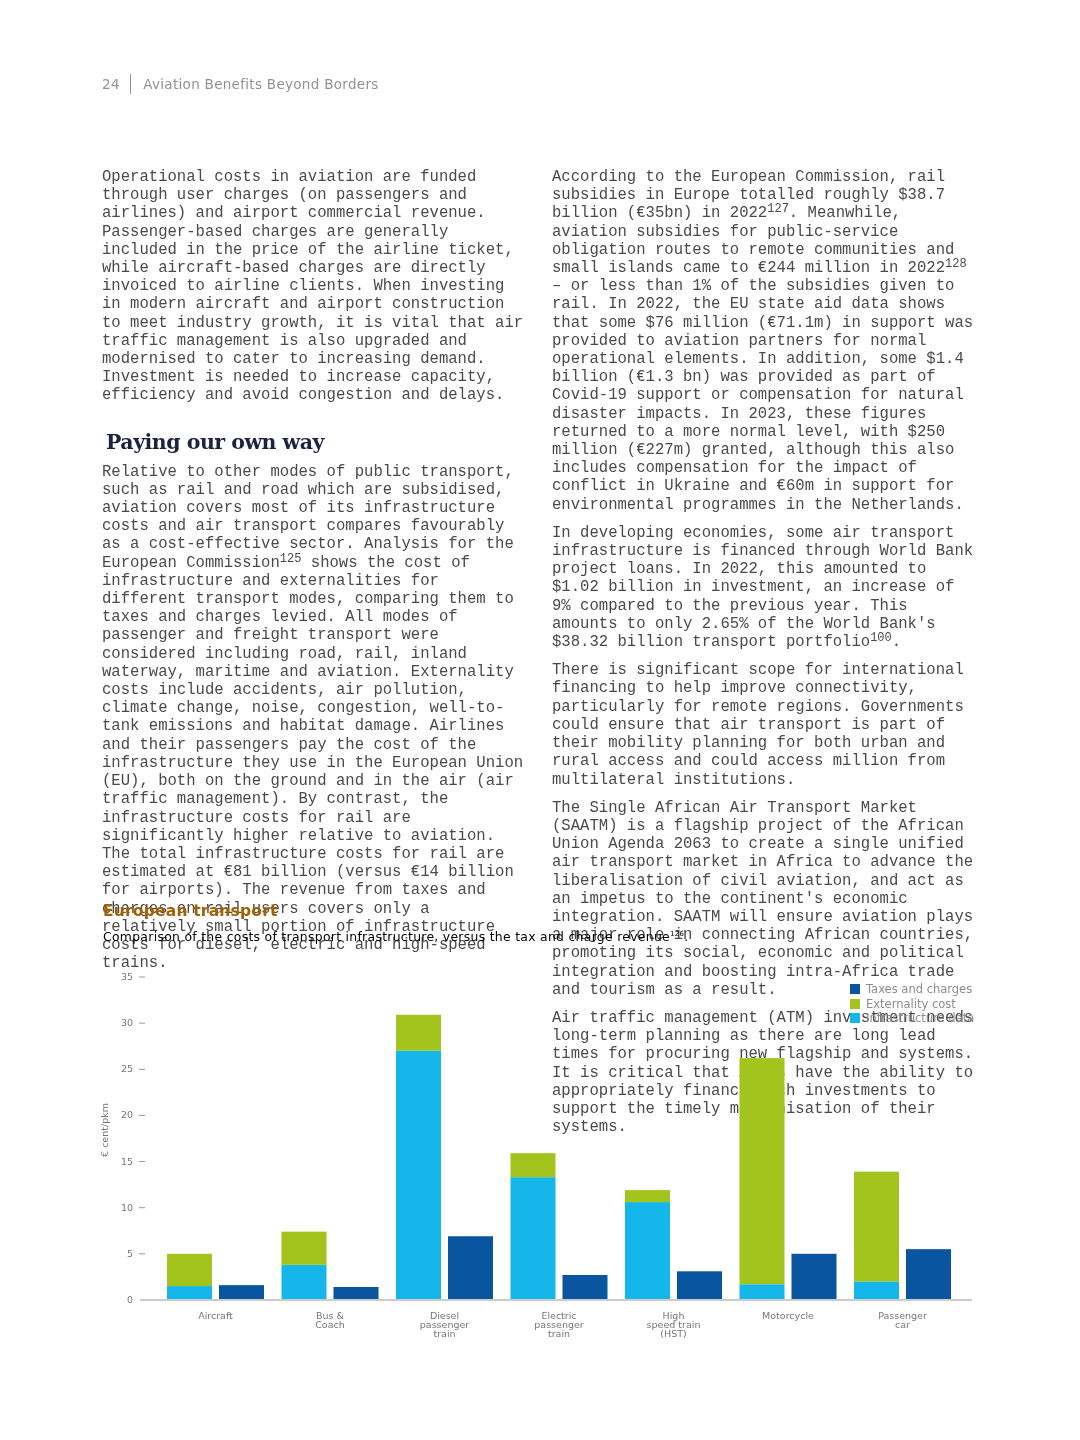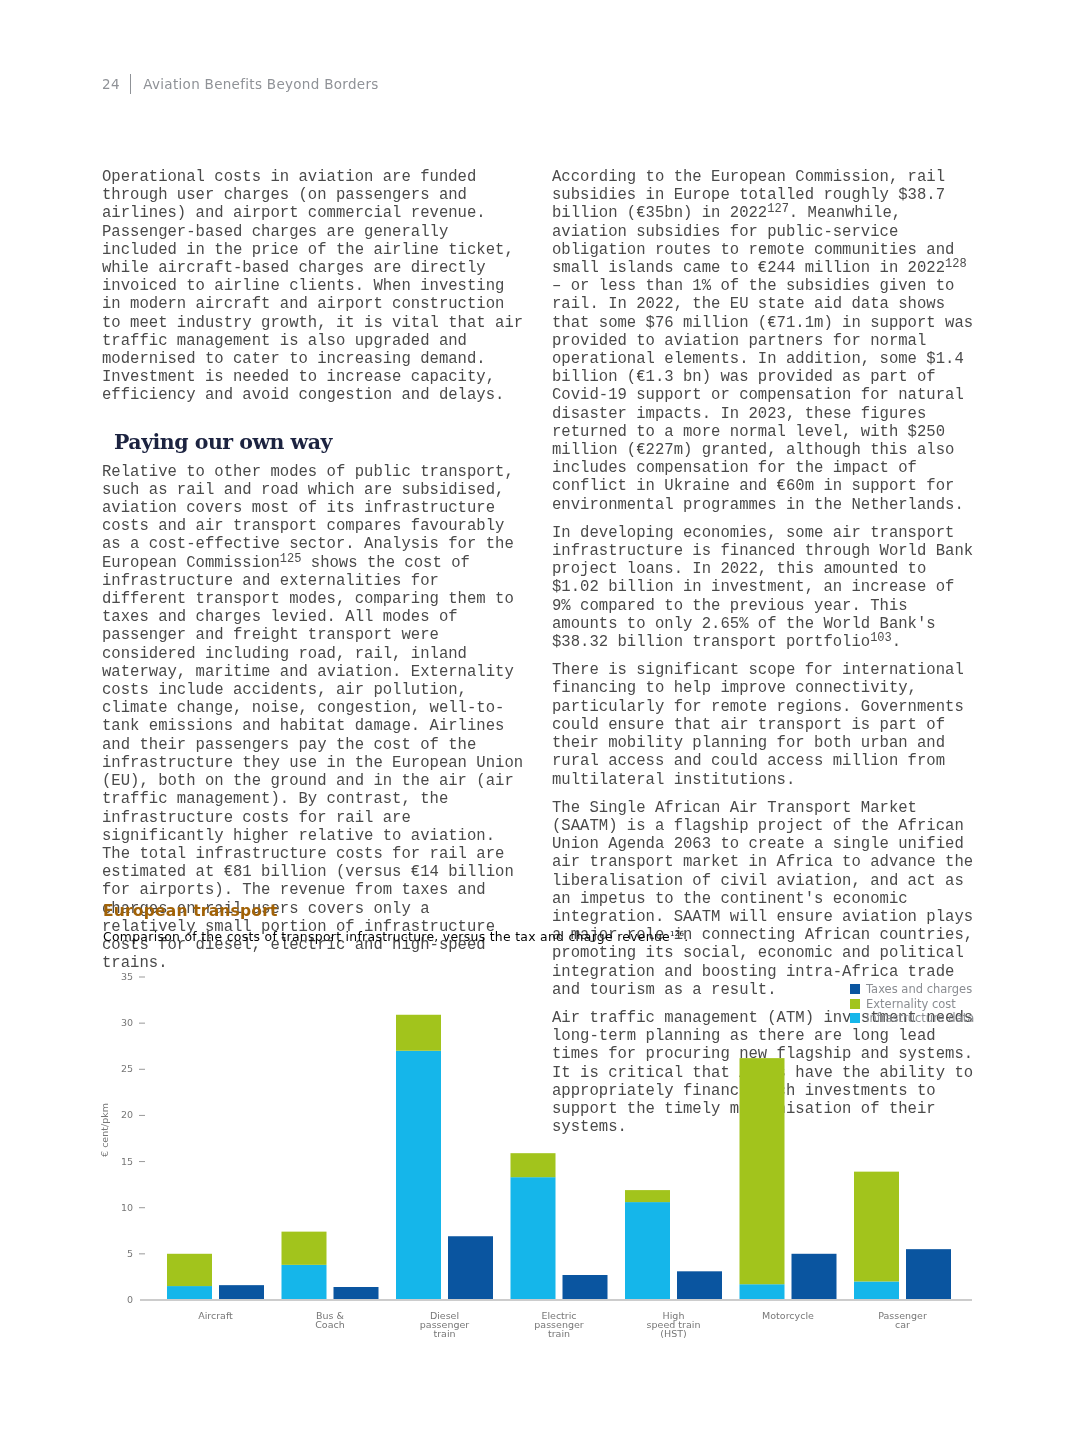--- a/index.html
+++ b/index.html
@@ -3,21 +3,21 @@
 <meta charset="utf-8">
 <style>
   html, body { margin: 0; padding: 0; background: #ffffff; }
   body { width: 1080px; height: 1440px; position: relative; overflow: hidden; }
   .header { position: absolute; left: 102px; top: 74px; font-family: "DejaVu Sans", sans-serif; font-size: 13.5px; color: #8f9297; letter-spacing: 0.3px; display: flex; align-items: center; }
   .header .sep { display: inline-block; width: 1.5px; height: 20px; background: #8f9297; margin: 0 12px 0 10px; }
   .col { position: absolute; font-family: "Liberation Serif", serif; font-size: 15.6px; line-height: 18.2px; color: #4a4a4a; }
   .col p { margin: 0 0 10px 0; font-family: Liberation Mono, monospace; }
   .col-left { left: 102px; top: 168px; width: 425px; }
   .col-right { left: 552px; top: 168px; width: 425px; }
-  .col h2 { font-family: "DejaVu Serif", serif; font-size: 20.5px; font-weight: bold; color: #1c2340; margin: 24px 0 8px 12px; letter-spacing: -0.5px; line-height: 26px; }
+  .col h2 { font-family: "DejaVu Serif", serif; font-size: 20.5px; font-weight: bold; color: #1c2340; margin: 24px 0 8px 4px; letter-spacing: -0.5px; line-height: 26px; }
   sup { font-size: 12px; vertical-align: top; line-height: 10px; }
   .chart-title { position: absolute; left: 103px; top: 902px; font-family: "DejaVu Sans", sans-serif; font-size: 15.5px; font-weight: bold; color: #a16207; letter-spacing: 0.2px; }
   .chart-sub { position: absolute; left: 103px; top: 929px; font-family: "DejaVu Sans", sans-serif; font-size: 12.4px; color: #000000; letter-spacing: 0.3px; }
   .chart-sub sup { font-size: 7px; }
   #chart { position: absolute; left: 0; top: 950px; width: 1080px; height: 410px; }
   .legend { position: absolute; left: 850px; top: 962px; font-family: "DejaVu Sans", sans-serif; font-size: 11.5px; color: #8a8d92; line-height: 14.5px; margin-top: 20px; }
   .legend-item { display: flex; align-items: center; }
   .legend-swatch { display: inline-block; width: 10px; height: 10px; margin-right: 6px; }
 </style>
 </head>
@@ -30,21 +30,21 @@
 </div>
 
 <div class="col col-left">
   <p>Operational costs in aviation are funded through user charges (on passengers and airlines) and airport commercial revenue. Passenger-based charges are generally included in the price of the airline ticket, while aircraft-based charges are directly invoiced to airline clients. When investing in modern aircraft and airport construction to meet industry growth, it is vital that air traffic management is also upgraded and modernised to cater to increasing demand. Investment is needed to increase capacity, efficiency and avoid congestion and delays.</p>
   <h2>Paying our own way</h2>
   <p><span>Relative to other modes of public transport, such as rail and road which are subsidised, aviation covers most of its infrastructure costs and air transport compares favourably as a cost-effective sector. Analysis for the European Commission</span><sup>125</sup><span> shows the cost of infrastructure and externalities for different transport modes, comparing them to taxes and charges levied. All modes of passenger and freight transport were considered including road, rail, inland waterway, maritime and aviation. Externality costs include accidents, air pollution, climate change, noise, congestion, well-to-tank emissions and habitat damage. Airlines and their passengers pay the cost of the infrastructure they use in the European Union (EU), both on the ground and in the air (air traffic management). By contrast, the infrastructure costs for rail are significantly higher relative to aviation. The total infrastructure costs for rail are estimated at €81 billion (versus €14 billion for airports). The revenue from taxes and charges on rail users covers only a relatively small portion of infrastructure costs for diesel, electric and high-speed trains.</span></p>
 </div>
 
 <div class="col col-right">
   <p><span>According to the European Commission, rail subsidies in Europe totalled roughly $38.7 billion (€35bn) in 2022</span><sup>127</sup><span>. Meanwhile, aviation subsidies for public-service obligation routes to remote communities and small islands came to €244 million in 2022</span><sup>128</sup><span> – or less than 1% of the subsidies given to rail. In 2022, the EU state aid data shows that some $76 million (€71.1m) in support was provided to aviation partners for normal operational elements. In addition, some $1.4 billion (€1.3 bn) was provided as part of Covid-19 support or compensation for natural disaster impacts. In 2023, these figures returned to a more normal level, with $250 million (€227m) granted, although this also includes compensation for the impact of conflict in Ukraine and €60m in support for environmental programmes in the Netherlands.</span></p>
-  <p><span>In developing economies, some air transport infrastructure is financed through World Bank project loans. In 2022, this amounted to $1.02 billion in investment, an increase of 9% compared to the previous year. This amounts to only 2.65% of the World Bank's $38.32 billion transport portfolio</span><sup>103</sup><span>.</span></p>
+  <p><span>In developing economies, some air transport infrastructure is financed through World Bank project loans. In 2022, this amounted to $1.02 billion in investment, an increase of 9% compared to the previous year. This amounts to only 2.65% of the World Bank's $38.32 billion transport portfolio</span><sup>100</sup><span>.</span></p>
   <p>There is significant scope for international financing to help improve connectivity, particularly for remote regions. Governments could ensure that air transport is part of their mobility planning for both urban and rural access and could access million from multilateral institutions.</p>
   <p>The Single African Air Transport Market (SAATM) is a flagship project of the African Union Agenda 2063 to create a single unified air transport market in Africa to advance the liberalisation of civil aviation, and act as an impetus to the continent's economic integration. SAATM will ensure aviation plays a major role in connecting African countries, promoting its social, economic and political integration and boosting intra-Africa trade and tourism as a result.</p>
   <p>Air traffic management (ATM) investment needs long-term planning as there are long lead times for procuring new flagship and systems. It is critical that ANSPs have the ability to appropriately finance such investments to support the timely modernisation of their systems.</p>
 </div>
 
 <div class="chart-title">European transport</div>
 <div class="chart-sub"><span>Comparison of the costs of transport infrastructure, versus the tax and charge revenue</span><sup>126</sup>.</div>
 
 <div class="legend">
   <div class="legend-item">

